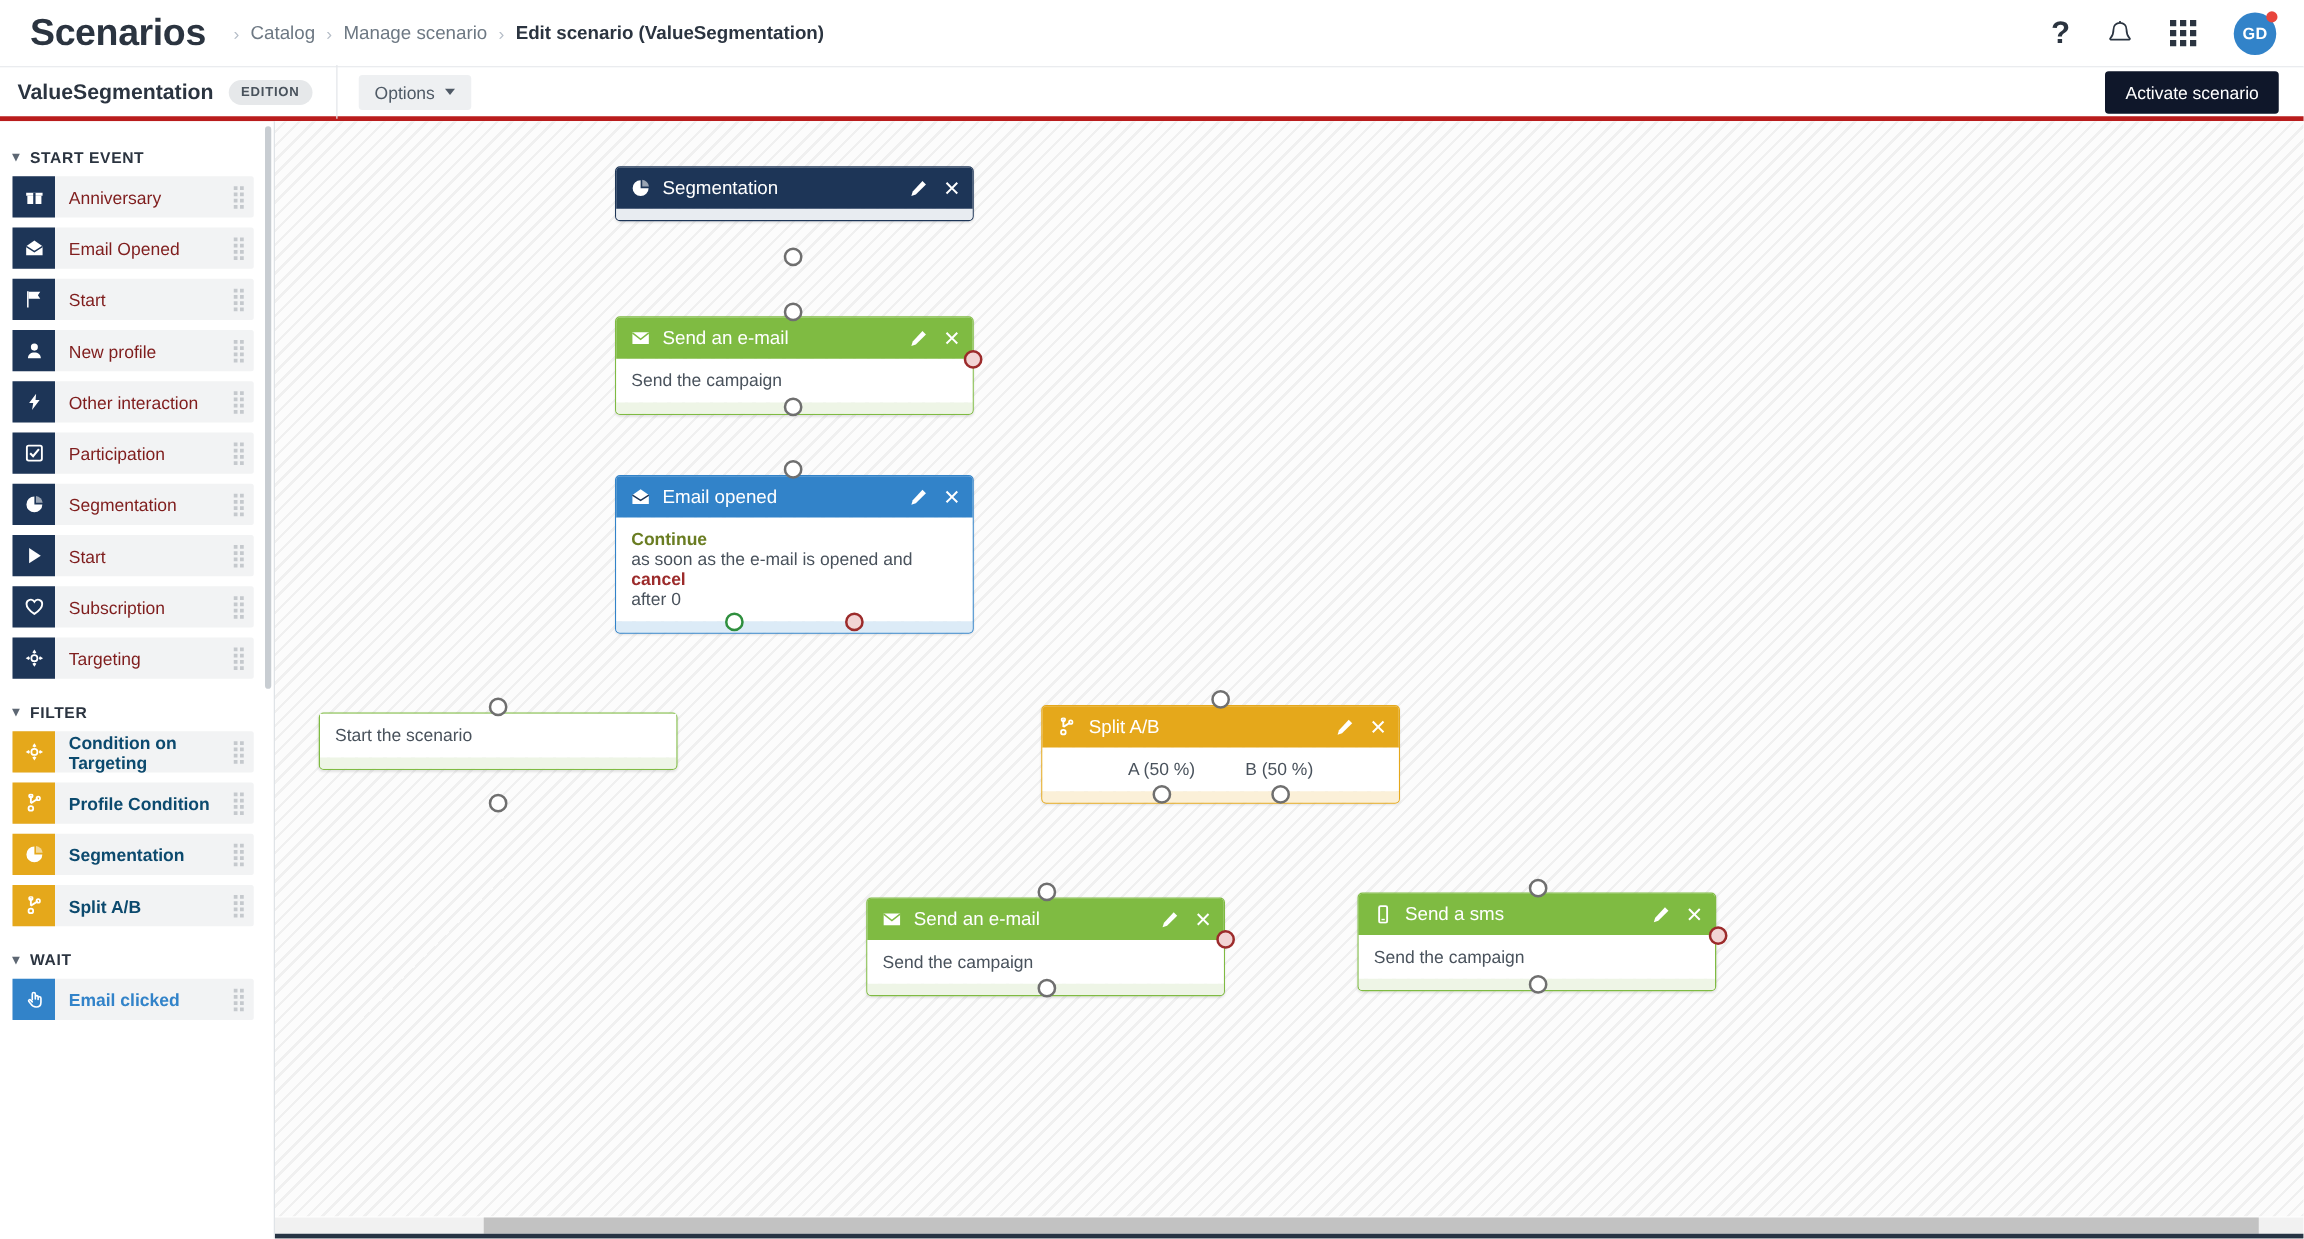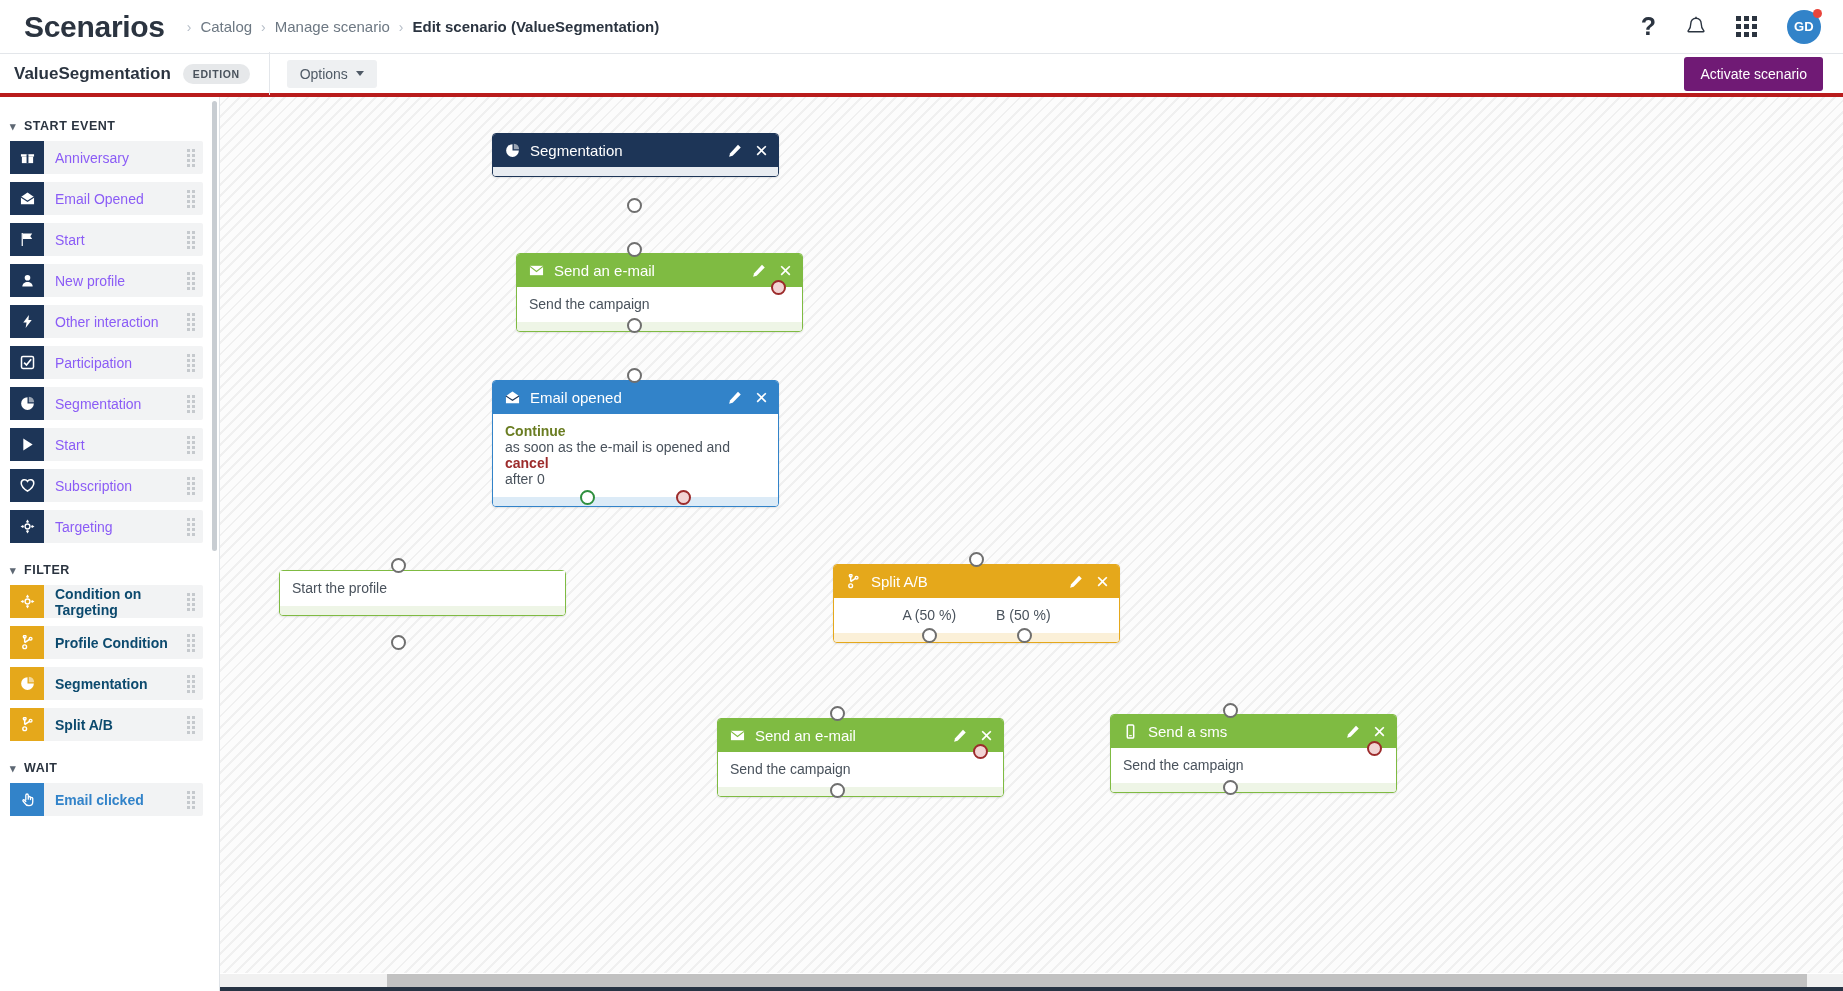--- a/index.html
+++ b/index.html
@@ -62,21 +62,21 @@
     width: 1px; height: 43px; background: #e3e6ea; margin-left: 19px;
   }
   .options-btn {
     margin-left: 17px; background: #eef0f2; color: #4f5a66;
     font-size: 14px; padding: 6px 13px; border-radius: 3px;
     border: none; cursor: pointer; display: flex; align-items: center; gap: 8px;
   }
   .caret { width: 0; height: 0; border-left: 4.5px solid transparent;
            border-right: 4.5px solid transparent; border-top: 5px solid #4f5a66; }
   .activate-btn {
-    margin-left: auto; background: #701a75; color: #fff;
+    margin-left: auto; background: #0f172a; color: #fff;
     font-size: 14px; padding: 9px 16px; border-radius: 3px;
     border: none; cursor: pointer;
   }
 
   
   .main { display: flex; height: calc(991px - 54px - 43px); position: relative; }
 
   
   .sidebar {
     width: 220px; min-width: 220px; background: #fff;
@@ -102,21 +102,21 @@
   }
   .pal-ico svg { display: block; }
   .pal-label { font-size: 14px; margin-left: 11px; }
   .pal-grip {
     position: absolute; right: 8px; top: 50%; transform: translateY(-50%);
     display: grid; grid-template-columns: repeat(2, 3px);
     grid-template-rows: repeat(4, 3px); gap: 2px;
   }
   .pal-grip i { width: 3px; height: 3px; background: #c5c9cd; display: block; }
   .theme-start .pal-ico { background: #1d3557; }
-  .theme-start .pal-label { color: #8b5cf6; }
+  .theme-start .pal-label { color: #7f1d1d; }
   .theme-filter .pal-ico { background: #e5a81b; }
   .theme-filter .pal-label { color: #0c4a6e; font-weight: bold; }
   .theme-wait .pal-ico { background: #3283c9; }
   .theme-wait .pal-label { color: #3283c9; font-weight: bold; }
 
   
   .canvas-wrap { flex: 1; position: relative; overflow: hidden; background: #fff; }
   .canvas {
     position: absolute; inset: 0 0 18px 0;
     background-color: #fcfcfc;
@@ -149,21 +149,21 @@
   .node-head .nh-title { flex: 1; }
   .nh-actions { display: flex; align-items: center; gap: 13px; }
   .nh-btn { cursor: pointer; display: flex; align-items: center; }
   .node-body {
     background: #fff; font-size: 14px; color: #49525c;
     padding: 9px 12px 10px 12px;
   }
   .node.dark  { border: 1px solid #1d3557; }
   .node.dark  .node-head { background: #1d3557; }
   .node.dark  .node-foot { background: #e8ecf1; }
-  .node.green { border: 1px solid #7fbb42; margin-left: 24px; }
+  .node.green { border: 1px solid #7fbb42; }
   .node.green .node-head { background: #7fbb42; }
   .node.green .node-foot { background: #eef5e6; }
   .node.blue  { border: 1px solid #3283c9; }
   .node.blue  .node-head { background: #3283c9; }
   .node.blue  .node-foot { background: #dcebf7; }
   .node.amber { border: 1px solid #e5a81b; }
   .node.amber .node-head { background: #e5a81b; }
   .node.amber .node-foot { background: #fbf0d8; }
   .node-foot { height: 9px; border-radius: 0 0 3px 3px; }
 
@@ -645,21 +645,21 @@
             </div>
             <div class="node-body">
               <div class="bold-continue">Continue</div>
               <div class="">as soon as the e-mail is opened and</div>
               <div class="bold-cancel">cancel</div>
               <div class="">after 0</div>
             </div>
             <div class="node-foot"></div>
           </div>
           <div class="node green" style="left: 35px; top: 473px; width: 287px;">
-            <div class="node-body">Start the profile</div>
+            <div class="node-body">Start the scenario</div>
             <div class="node-foot"></div>
           </div>
           <div class="node amber" style="left: 613px; top: 467px; width: 287px;">
             <div class="node-head">
               <span class="nh-ico">
                 <svg width="15" height="15" viewBox="0 0 16 16" fill="#fff">
                   <path d="M5 1.5v6.5" stroke="#fff" stroke-width="1.6" fill="none"></path>
                   <path d="M5 8 11 4.2" stroke="#fff" stroke-width="1.6" fill="none"></path>
                   <circle cx="5" cy="1.8" r="1.5" fill="none" stroke="#fff" stroke-width="1.4"></circle>
                   <circle cx="11.3" cy="4" r="1.5" fill="none" stroke="#fff" stroke-width="1.4"></circle>

